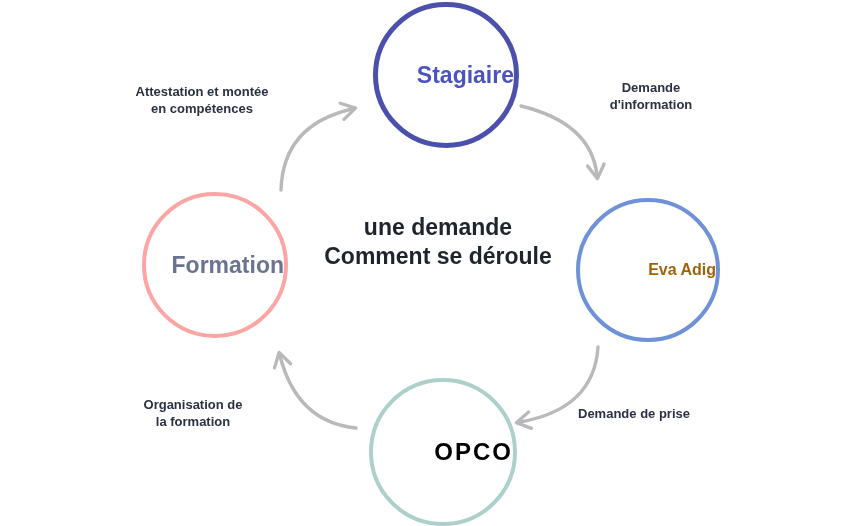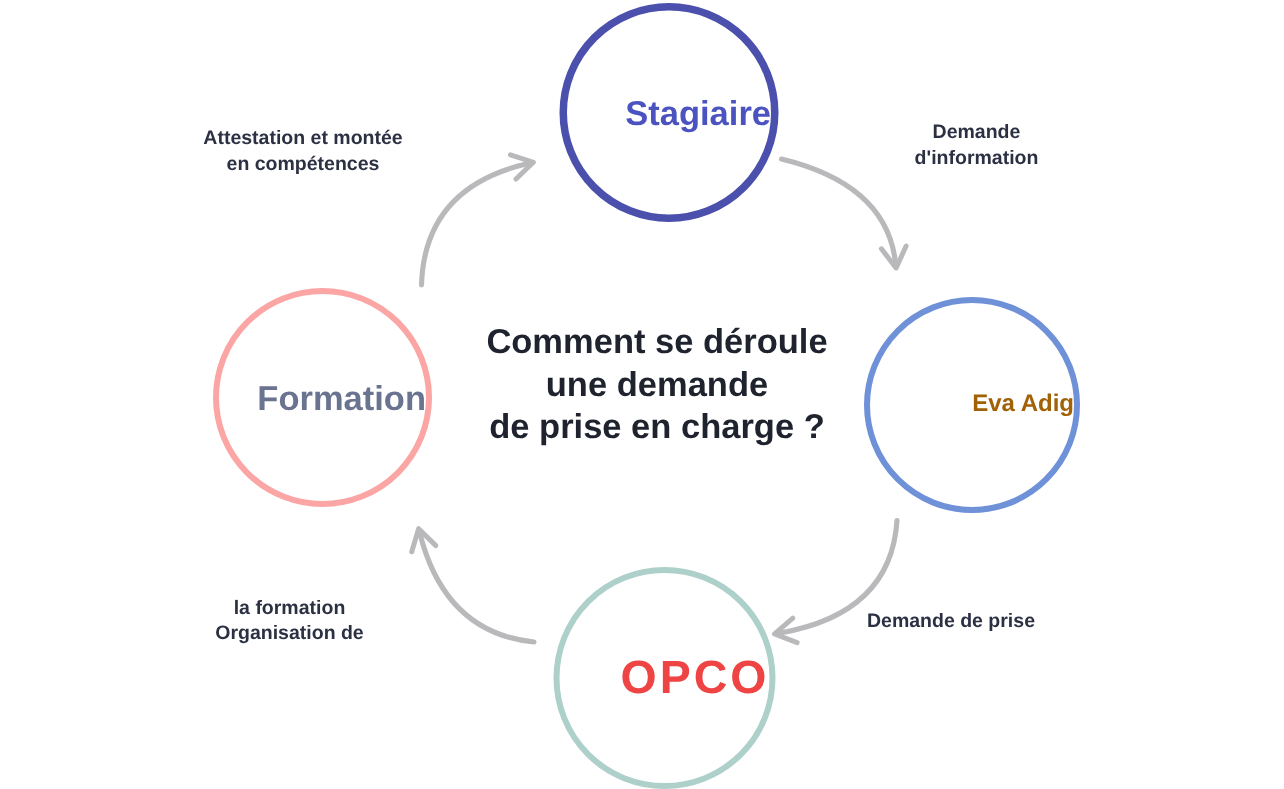--- a/index.html
+++ b/index.html
@@ -35,21 +35,21 @@
   }
   .node-label {
     font-weight: 700;
     white-space: nowrap;
   }
   .node-stagiaire { left: 373px; top: 2px;   width: 146px; height: 146px; border: 5px solid #4a50ac; }
   .node-stagiaire .node-label { color: #4a53c0; font-size: 23px; }
   .node-eva       { left: 576px; top: 198px; width: 144px; height: 144px; border: 4px solid #6e91d7; }
   .node-eva .node-label { color: #a16207; font-size: 16px; }
   .node-opco      { left: 369px; top: 378px; width: 148px; height: 148px; border: 4px solid #aed0ca; }
-  .node-opco .node-label { color: #ef4444; font-size: 31px; letter-spacing: 2px; }
+  .node-opco .node-label { color: #000000; font-size: 24px; letter-spacing: 2px; }
   .node-formation { left: 142px; top: 192px; width: 146px; height: 146px; border: 4px solid #fca5a5; }
   .node-formation .node-label { color: #6a7390; font-size: 23px; }
   .center-title {
     position: absolute;
     left: 297px;
     top: 213px;
     width: 282px;
     text-align: center;
     font-weight: 700;
     font-size: 23px;
@@ -98,37 +98,36 @@
 
   <div class="node node-opco">
     <span class="node-label">OPCO</span>
   </div>
 
   <div class="node node-formation">
     <span class="node-label">Formation</span>
   </div>
 
   <div class="center-title">
+    <span>une demande</span>
     <span>Comment se déroule</span>
-    <span>une demande</span>
-    <span>de prise en charge ?</span>
   </div>
 
   <div class="edge-label el-attestation">
     <span>Attestation et montée</span>
     <span>en compétences</span>
   </div>
 
   <div class="edge-label el-information">
     <span>Demande</span>
     <span>d'information</span>
   </div>
 
   <div class="edge-label el-financiere">
     <span>Demande de prise</span>
   </div>
 
   <div class="edge-label el-organisation">
+    <span>Organisation de</span>
     <span>la formation</span>
-    <span>Organisation de</span>
   </div>
 
 </div>
 
 </body></html>

